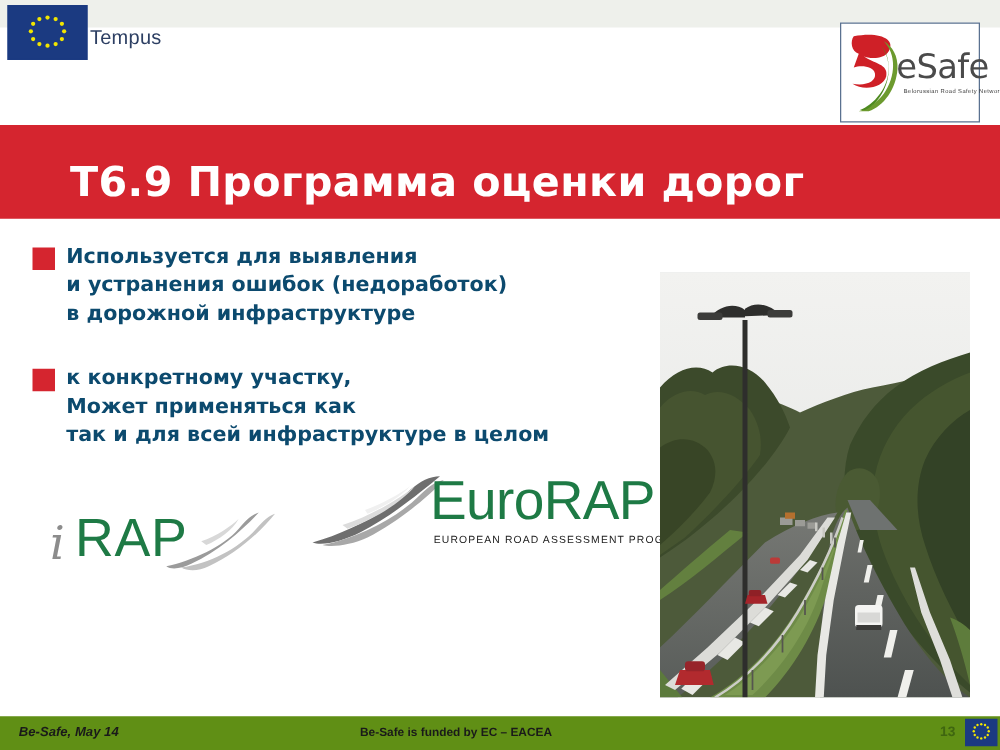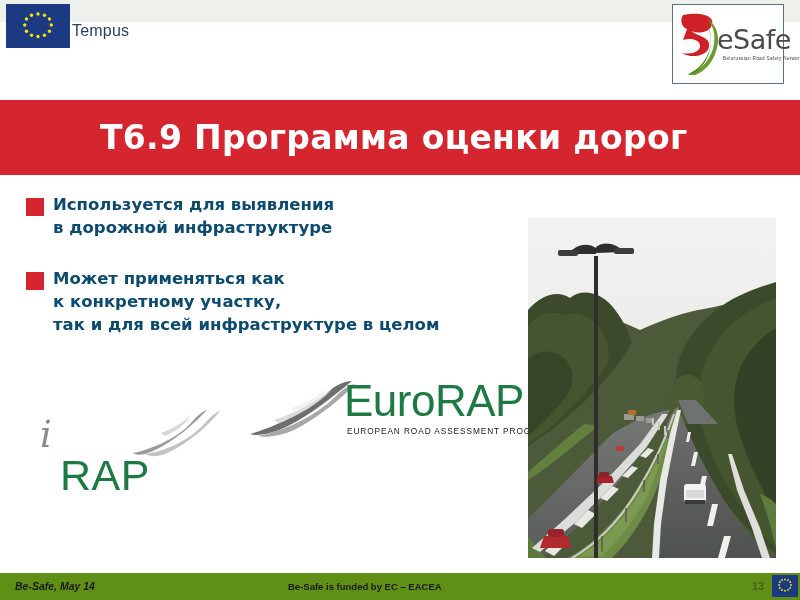--- a/index.html
+++ b/index.html
@@ -42,21 +42,21 @@
     left: 72px; top: 22px;
     font-size: 16px;
     color: #2d3f63;
     letter-spacing: .2px;
     font-family: "Liberation Sans", sans-serif;
   }
 
   
   .esafe-box {
     position: absolute;
-    left: 672px; top: 4px;
+    left: 672px; top: 18px;
     width: 112px; height: 80px;
     background: #ffffff;
     border: 1px solid #5a7190;
     box-sizing: border-box;
   }
   .esafe-mark {
     position: absolute;
     left: 4px; top: 4px;
     width: 44px; height: 72px;
   }
@@ -80,25 +80,25 @@
 
   
   .title-bar {
     position: absolute;
     left: 0; top: 100px;
     width: 800px; height: 75px;
     background: #d5252f;
   }
   .title-text {
     position: absolute;
-    left: 0; top: 0;
+    left: 0; top: 8px;
     width: 800px; height: 75px;
     display: flex;
     align-items: center;
-    padding-left: 100px;
+    padding-left: 56px;
     box-sizing: border-box;
     color: #ffffff;
     font-size: 33px;
     font-weight: bold;
     font-family: "DejaVu Sans", sans-serif;
     letter-spacing: .3px;
   }
 
   
   .bullets {
@@ -142,21 +142,20 @@
     color: #8c8c8c;
     font-family: "DejaVu Serif", serif;
   }
   .irap-rap {
     position: absolute;
     left: 24px; top: 4px;
     font-size: 43px;
     color: #1e7a45;
     font-family: "Liberation Sans", sans-serif;
     letter-spacing: .5px;
-    margin-top: 44px;
   }
   .irap-swoosh {
     position: absolute;
     left: 95px; top: 4px;
     width: 90px; height: 52px;
   }
 
   
   .eurorap-logo {
     position: absolute;
@@ -275,29 +274,30 @@
   <div class="title-bar">
     <div class="title-text">Т6.9 Программа оценки дорог</div>
   </div>
 
   <div class="bullets">
 
     <div class="bullet-row">
       <div class="bullet-marker"></div>
       <div class="bullet-lines">
         <div class="bullet-line">Используется для выявления</div>
+        <div class="bullet-line">и устранения ошибок (недоработок)</div>
         <div class="bullet-line">в дорожной инфраструктуре</div>
       </div>
     </div>
 
     <div class="bullet-row">
       <div class="bullet-marker"></div>
       <div class="bullet-lines">
+        <div class="bullet-line">к конкретному участку,</div>
         <div class="bullet-line">Может применяться как</div>
-        <div class="bullet-line">к конкретному участку,</div>
         <div class="bullet-line">так и для всей инфраструктуре в целом</div>
       </div>
     </div>
 
   </div>
 
   <div class="irap-logo">
     <div class="irap-i">i</div>
     <div class="irap-rap">RAP</div>
     <svg class="irap-swoosh" viewBox="0 0 90 52">

